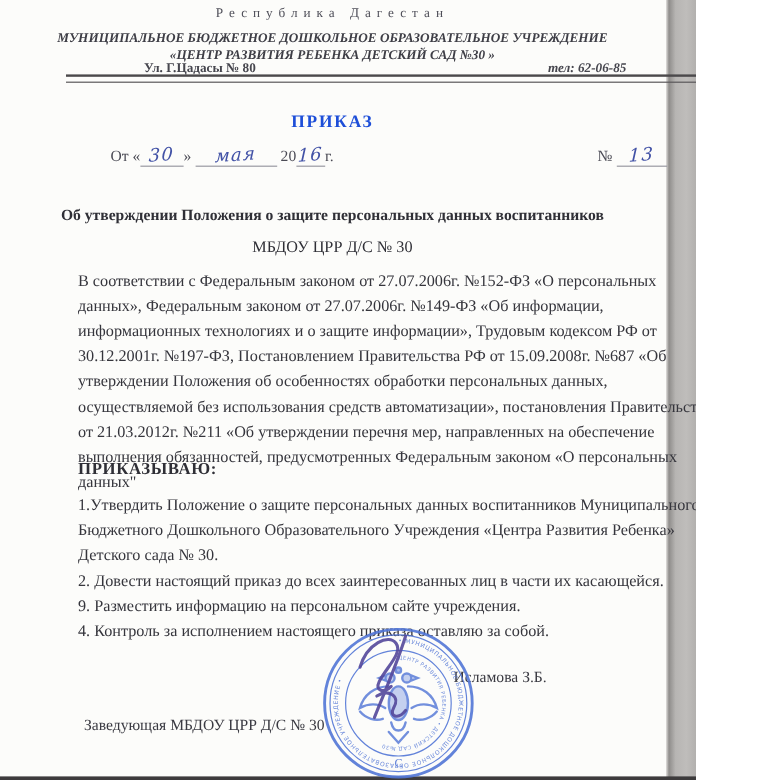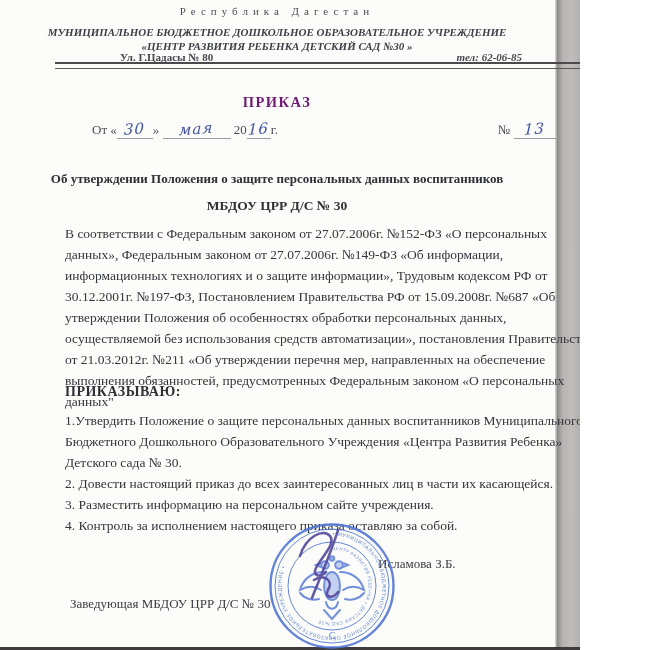--- a/index.html
+++ b/index.html
@@ -17,34 +17,34 @@
     position:absolute;left:0;bottom:0;width:650px;height:3px;background:#3d3b3c;
   }
   .centered{position:absolute;left:0;right:26px;text-align:center;}
   .region{top:5px;font-size:11px;letter-spacing:5px;color:#4e4e58;}
   .org1{top:26px;font-size:11px;font-weight:bold;font-style:italic;color:#3e3e46;}
   .org2{top:40px;font-size:11px;font-weight:bold;font-style:italic;color:#3e3e46;}
   .addr{position:absolute;top:51px;left:76px;font-size:11px;font-weight:bold;color:#46464e;margin-left:44px;}
   .phone{position:absolute;top:51px;right:58px;font-size:11px;font-weight:bold;font-style:italic;color:#46464e;}
   .rule{position:absolute;top:62px;left:55px;width:548px;height:4px;
     border-top:2.5px solid #4b494b;border-bottom:1.5px solid #5a585a;}
-  .title{top:94px;font-size:14.5px;font-weight:bold;letter-spacing:1.5px;color:#701a75;}
+  .title{top:94px;font-size:14.5px;font-weight:bold;letter-spacing:1.5px;color:#1d4ed8;}
   .daterow{position:absolute;top:120px;left:92px;font-size:13px;color:#4b4b55;white-space:nowrap;}
   .numrow{position:absolute;top:120px;left:498px;font-size:13px;color:#4b4b55;white-space:nowrap;}
   .blank{display:inline-block;border-bottom:1px solid #9a99a2;text-align:center;vertical-align:baseline;}
   .blank.day{min-width:36px;}
   .blank.month{min-width:68px;}
   .blank.year{min-width:24px;}
   .blank.num{min-width:42px;}
   .hw{
     display:inline-block;font-family:"DejaVu Serif",serif;font-style:italic;
     color:#4252a6;font-size:15px;letter-spacing:1px;transform:rotate(-4deg) skewX(-6deg);
   }
   .subj1{top:171px;font-size:13px;font-weight:bold;color:#2f2f36;}
-  .subj2{top:198px;font-size:13.5px;font-weight:bold;color:#2f2f36;}
+  .subj2{top:198px;font-size:13.5px;font-weight:normal;color:#2f2f36;}
   .body-par{position:absolute;top:223px;left:65px;width:537px;font-size:13.5px;line-height:21px;color:#35353c;}
   .decree{position:absolute;top:384px;left:65px;font-size:14px;font-weight:bold;letter-spacing:.5px;color:#2f2f36;text-align:right;}
   .items{position:absolute;top:410px;left:65px;width:537px;font-size:13.5px;line-height:21px;color:#35353c;}
   .items div{margin:0;}
   .role{position:absolute;top:556px;left:70px;font-size:13px;color:#3a3a42;margin-top:40px;}
   .name{position:absolute;top:556px;left:378px;font-size:13px;color:#3a3a42;}
   .stamp{position:absolute;left:266px;top:520px;width:132px;height:132px;}
 </style>
 </head>
 <body>
@@ -72,21 +72,21 @@
   <div class="centered subj1">Об утверждении Положения о защите персональных данных воспитанников</div>
   <div class="centered subj2">МБДОУ ЦРР Д/С № 30</div>
 
   <div class="body-par">В соответствии с Федеральным законом от 27.07.2006г. №152-ФЗ «О персональных данных», Федеральным законом от 27.07.2006г. №149-ФЗ «Об информации, информационных технологиях и о защите информации», Трудовым кодексом РФ от 30.12.2001г. №197-ФЗ, Постановлением Правительства РФ от 15.09.2008г. №687 «Об утверждении Положения об особенностях обработки персональных данных, осуществляемой без использования средств автоматизации», постановления Правительства от 21.03.2012г. №211 «Об утверждении перечня мер, направленных на обеспечение выполнения обязанностей, предусмотренных Федеральным законом «О персональных данных"</div>
 
   <div class="decree">ПРИКАЗЫВАЮ:</div>
 
   <div class="items">
     <div>1.Утвердить Положение о защите персональных данных воспитанников Муниципального Бюджетного Дошкольного Образовательного Учреждения «Центра Развития Ребенка» Детского сада № 30.</div>
     <div>2. Довести настоящий приказ до всех заинтересованных лиц в части их касающейся.</div>
-    <div>3. Разместить информацию на персональном  сайте учреждения.</div>
+    <div>9. Разместить информацию на персональном  сайте учреждения.</div>
     <div>4.  Контроль за исполнением настоящего приказа оставляю за собой.</div>
   </div>
 
   <div class="role">Заведующая МБДОУ ЦРР Д/С № 30</div>
   <div class="name">Исламова З.Б.</div>
 
   <svg class="stamp" viewBox="0 0 132 132" width="132" height="132">
     <g stroke="#5276d6" fill="none" opacity="0.9">
       <circle cx="66" cy="66" r="61.5" stroke-width="2.4"></circle>
       <circle cx="66" cy="66" r="57" stroke-width="1"></circle>

